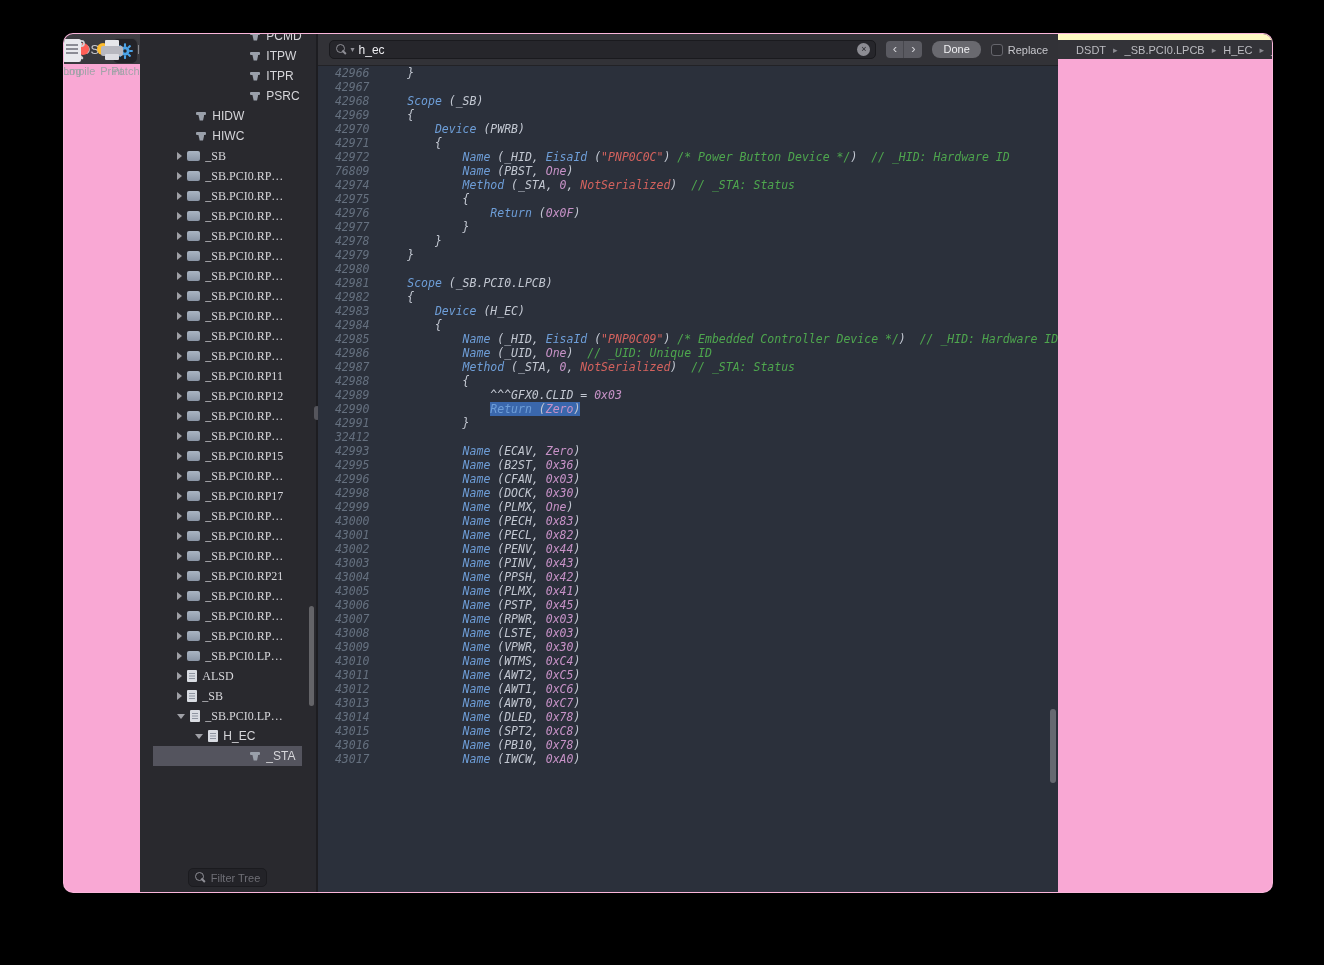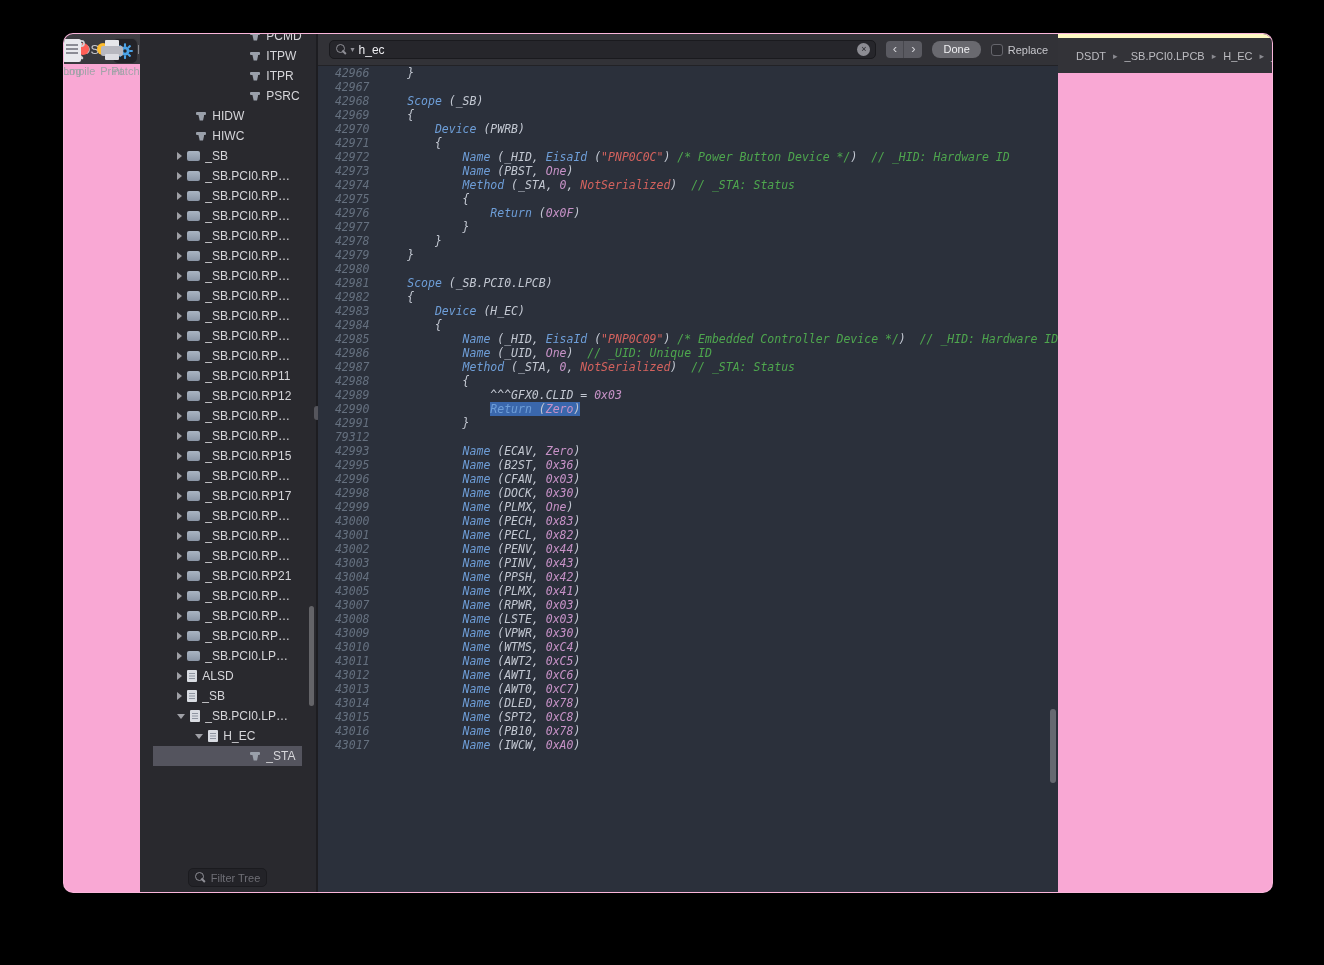--- a/index.html
+++ b/index.html
@@ -49,21 +49,21 @@
 
   
   .main { flex:1; display:flex; min-height:0; }
 
   
   .sidebar { width:176px; flex:0 0 auto; background:#29292e; display:flex; flex-direction:column;
              position:relative; overflow:hidden;align-items:center; }
   .tree { flex:1; overflow:hidden; margin-top:-8px; }
   .tree-row { height:20px; display:flex; align-items:center; font-size:12px; color:#d6d6da; white-space:nowrap; }
   .tree-row.selected { background:#54545e; }
-  .ind-1 { padding-left:24px; } .ind-2 { padding-left:42px; } .ind-3 { padding-left:96px; }
+  .ind-1 { padding-left:24px;font-family:Liberation Serif, serif; } .ind-2 { padding-left:42px; } .ind-3 { padding-left:96px; }
   .disc { width:0; height:0; margin-right:5px; flex:0 0 auto; }
   .disc.collapsed { border-left:5px solid #9fa0a6; border-top:4px solid transparent; border-bottom:4px solid transparent; }
   .disc.expanded  { border-top:5px solid #9fa0a6; border-left:4px solid transparent; border-right:4px solid transparent; }
   .tree-icon { margin-right:5px; flex:0 0 auto; }
   .icon-folder { width:13px; height:10px; background:linear-gradient(#aab5c3,#8a95a5); border-radius:2px; }
   .icon-page { width:10px; height:12px; background:#d9dce2; border-radius:1px; position:relative; }
   .icon-page::before { content:""; position:absolute; left:2px; top:3px; width:6px; height:1px;
                        background:#8e94a0; box-shadow:0 2.5px 0 #8e94a0, 0 5px 0 #8e94a0; }
   .icon-method { width:12px; height:11px; position:relative; }
   .icon-method::before { content:""; position:absolute; left:1px; top:1px; width:10px; height:3px;
@@ -111,21 +111,21 @@
   .code-line { display:flex; height:14px; }
   .ln { flex:0 0 62px; padding-right:10px; text-align:right; color:#65707f; }
   .lc { white-space:pre; }
   .tok-pl { color:#c3c8d2; } .tok-kw { color:#6e9ed8; } .tok-st { color:#d4625e; }
   .tok-cm { color:#4ea64e; } .tok-nm { color:#c792c7; }
   .selhl { background:#3a67ac; }
   .editor-scrollbar { position:absolute; right:2px; top:675px; width:6px; height:74px;
                       background:rgba(255,255,255,.28); border-radius:3px; }
 
   
-  .statusbar { flex:0 0 auto; height:39px; background:#333338; border-top:4px solid #fef9c3;
+  .statusbar { flex:0 0 auto; height:25px; background:#333338; border-top:6px solid #fef9c3;
                display:flex; align-items:center; padding:0 18px; gap:7px; }
   .bc-item { font-size:11px; color:#bcbcc1; }
   .bc-sep { font-size:9px; color:#8a8a90; }
 
   svg { display:block; }
 </style>
 </head>
 <body>
 
 <div class="window">
@@ -446,21 +446,21 @@
           </div>
           <div class="code-line">
             <span class="ln">42971</span>
             <span class="lc"><span class="tok-pl">        {</span></span>
           </div>
           <div class="code-line">
             <span class="ln">42972</span>
             <span class="lc"><span class="tok-pl">            </span><span class="tok-kw">Name</span><span class="tok-pl"> (_HID, </span><span class="tok-kw">EisaId</span><span class="tok-pl"> (</span><span class="tok-st">"PNP0C0C"</span><span class="tok-pl">) </span><span class="tok-cm">/* Power Button Device */</span><span class="tok-pl">)  </span><span class="tok-cm">// _HID: Hardware ID</span></span>
           </div>
           <div class="code-line">
-            <span class="ln">42973</span>
+            <span class="ln">76809</span>
             <span class="lc"><span class="tok-pl">            </span><span class="tok-kw">Name</span><span class="tok-pl"> (PBST, </span><span class="tok-nm">One</span><span class="tok-pl">)</span></span>
           </div>
           <div class="code-line">
             <span class="ln">42974</span>
             <span class="lc"><span class="tok-pl">            </span><span class="tok-kw">Method</span><span class="tok-pl"> (_STA, </span><span class="tok-nm">0</span><span class="tok-pl">, </span><span class="tok-st">NotSerialized</span><span class="tok-pl">)  </span><span class="tok-cm">// _STA: Status</span></span>
           </div>
           <div class="code-line">
             <span class="ln">42975</span>
             <span class="lc"><span class="tok-pl">            {</span></span>
           </div>
@@ -522,21 +522,21 @@
           </div>
           <div class="code-line">
             <span class="ln">42990</span>
             <span class="lc"><span class="tok-pl">                </span><span class="tok-kw selhl">Return</span><span class="tok-pl selhl"> (</span><span class="tok-nm selhl">Zero</span><span class="tok-pl selhl">)</span></span>
           </div>
           <div class="code-line">
             <span class="ln">42991</span>
             <span class="lc"><span class="tok-pl">            }</span></span>
           </div>
           <div class="code-line">
-            <span class="ln">79312</span>
+            <span class="ln">32412</span>
             <span class="lc"></span>
           </div>
           <div class="code-line">
             <span class="ln">42993</span>
             <span class="lc"><span class="tok-pl">            </span><span class="tok-kw">Name</span><span class="tok-pl"> (ECAV, </span><span class="tok-nm">Zero</span><span class="tok-pl">)</span></span>
           </div>
           <div class="code-line">
             <span class="ln">42995</span>
             <span class="lc"><span class="tok-pl">            </span><span class="tok-kw">Name</span><span class="tok-pl"> (B2ST, </span><span class="tok-nm">0x36</span><span class="tok-pl">)</span></span>
           </div>
@@ -568,20 +568,24 @@
             <span class="ln">43003</span>
             <span class="lc"><span class="tok-pl">            </span><span class="tok-kw">Name</span><span class="tok-pl"> (PINV, </span><span class="tok-nm">0x43</span><span class="tok-pl">)</span></span>
           </div>
           <div class="code-line">
             <span class="ln">43004</span>
             <span class="lc"><span class="tok-pl">            </span><span class="tok-kw">Name</span><span class="tok-pl"> (PPSH, </span><span class="tok-nm">0x42</span><span class="tok-pl">)</span></span>
           </div>
           <div class="code-line">
             <span class="ln">43005</span>
             <span class="lc"><span class="tok-pl">            </span><span class="tok-kw">Name</span><span class="tok-pl"> (PLMX, </span><span class="tok-nm">0x41</span><span class="tok-pl">)</span></span>
+          </div>
+          <div class="code-line">
+            <span class="ln">43006</span>
+            <span class="lc"><span class="tok-pl">            </span><span class="tok-kw">Name</span><span class="tok-pl"> (PSTP, </span><span class="tok-nm">0x45</span><span class="tok-pl">)</span></span>
           </div>
           <div class="code-line">
             <span class="ln">43007</span>
             <span class="lc"><span class="tok-pl">            </span><span class="tok-kw">Name</span><span class="tok-pl"> (RPWR, </span><span class="tok-nm">0x03</span><span class="tok-pl">)</span></span>
           </div>
           <div class="code-line">
             <span class="ln">43008</span>
             <span class="lc"><span class="tok-pl">            </span><span class="tok-kw">Name</span><span class="tok-pl"> (LSTE, </span><span class="tok-nm">0x03</span><span class="tok-pl">)</span></span>
           </div>
           <div class="code-line">

